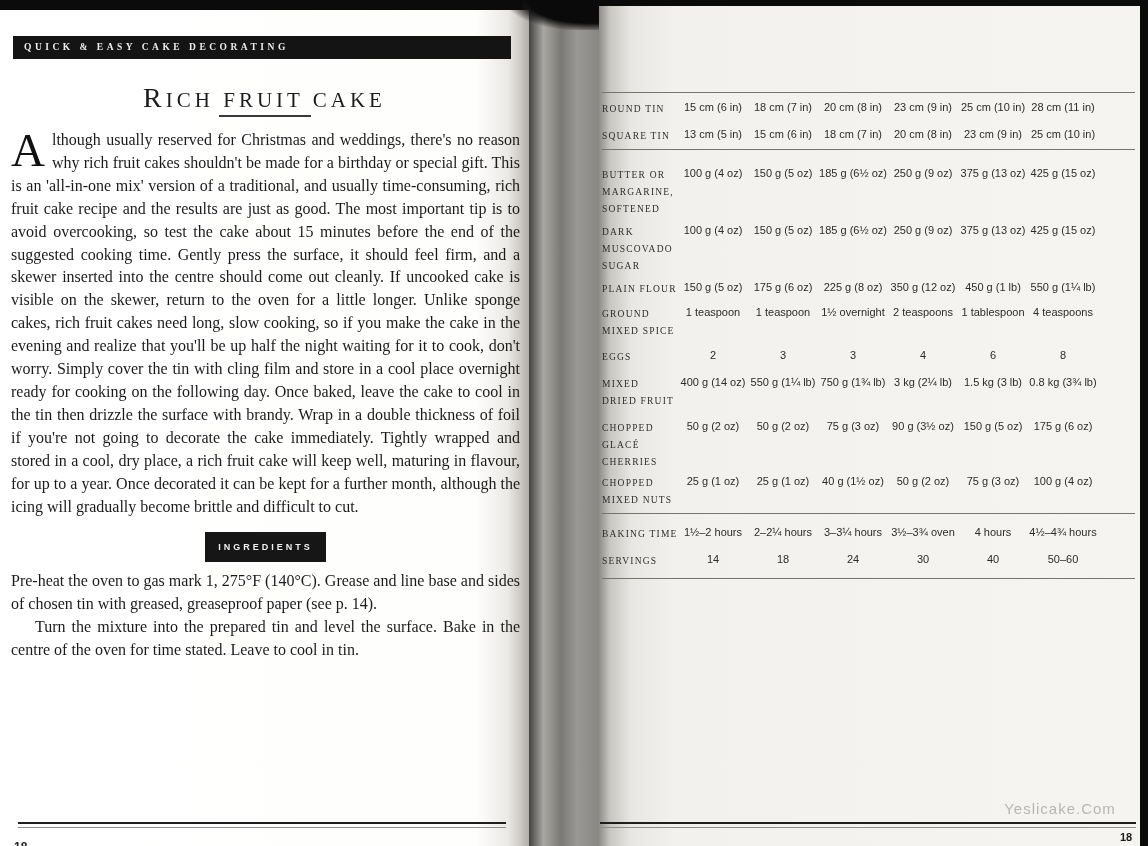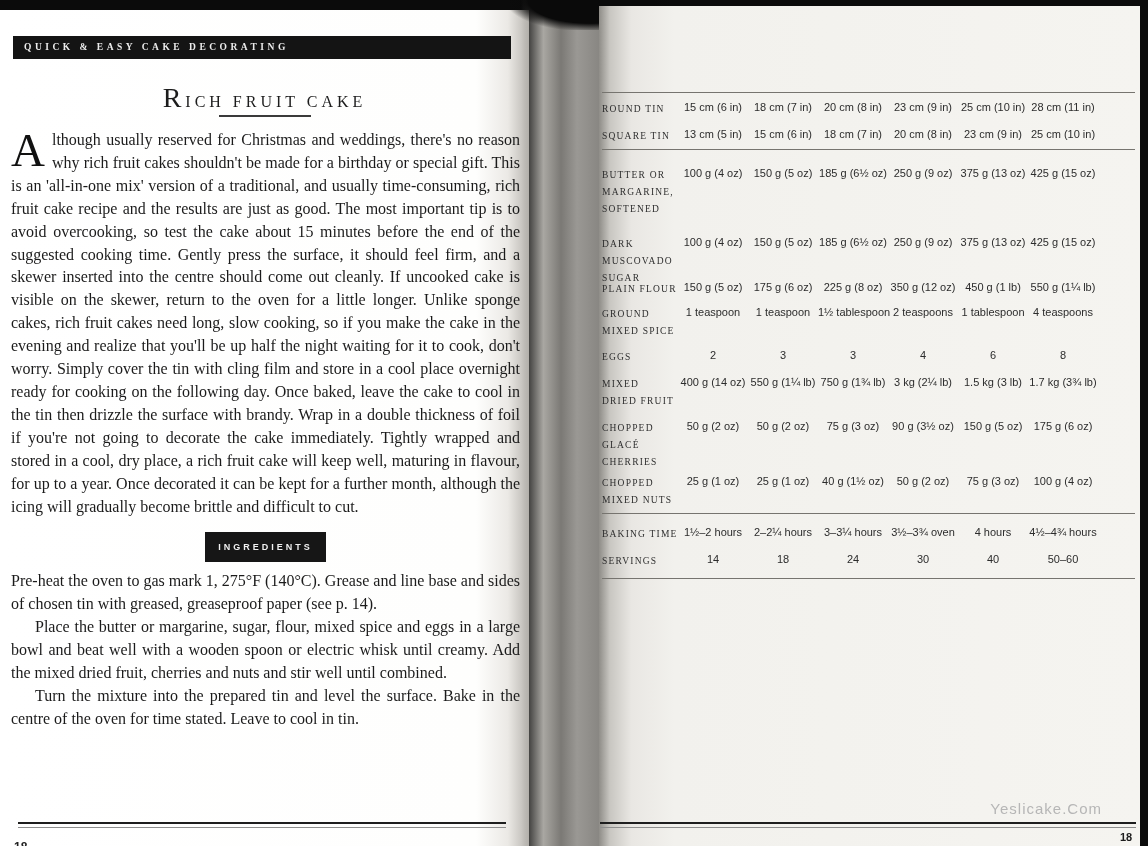--- a/index.html
+++ b/index.html
@@ -8,21 +8,21 @@
 
   
   #left-page{position:absolute;left:0;top:10px;width:529px;height:836px;
     background:linear-gradient(90deg,#ffffff 0%,#fefefd 90%,#ebe9e5 96%,#b7b4af 100%);
     overflow:hidden;}
   .bar{background:#141414;color:#ececec;font-family:"Liberation Sans",sans-serif;
        font-weight:bold;}
   #left-bar{position:absolute;left:13px;top:26px;width:498px;height:23px;
     font-size:9.5px;letter-spacing:3.5px;line-height:23px;padding-left:11px;box-sizing:border-box;font-family:Liberation Serif, serif;}
   #title{position:absolute;left:0;top:72px;width:529px;text-align:center;
-    font-size:16px;letter-spacing:4px;color:#1c1c1c;}
+    font-size:21px;letter-spacing:4px;color:#1c1c1c;}
   #title::first-letter{font-size:28px;}
   #title-rule{position:absolute;left:219px;top:105px;width:92px;height:2px;background:#3a3a3a;}
   #left-text{position:absolute;left:11px;top:119px;width:509px;color:#1b1b1b;
     font-size:16px;line-height:22.9px;text-align:justify;}
   .dropcap{float:left;font-size:47px;line-height:37px;padding:3px 7px 0 0;color:#111;}
   #left-text p{margin:0;}
   p.indented{text-indent:1.5em;}
   #ingredients-wrap{text-align:center;margin:14px 0 8px 0;}
   #ingredients-label{display:inline-block;background:#161616;color:#f0f0f0;
     font-family:"Liberation Sans",sans-serif;font-size:9px;font-weight:bold;
@@ -62,21 +62,21 @@
   .t-cell{font-family:"Liberation Sans",sans-serif;font-size:11px;color:#2c2c2c;
     text-align:center;white-space:nowrap;}
 
   #rp-rule-a{left:600px;top:822px;width:536px;}
   #rp-rule-b{left:600px;top:827px;width:536px;}
   .abs{position:absolute;}
   #rp-num{position:absolute;left:1120px;top:831px;font-family:"Liberation Sans",sans-serif;
     font-weight:bold;font-size:11px;color:#1d1d1d;}
   #wm-cn{position:absolute;left:975px;top:776px;width:170px;text-align:center;
     font-family:"Liberation Sans",sans-serif;font-weight:bold;font-size:17px;color:#e8721e;}
-  #wm-en{position:absolute;left:932px;top:800px;width:170px;text-align:right;
+  #wm-en{position:absolute;left:975px;top:800px;width:170px;text-align:center;
     font-family:"Liberation Sans",sans-serif;font-size:15px;color:#b6b6b6;letter-spacing:1px;}
 </style>
 </head>
 <body>
 
 <div id="spread">
 
   <div id="left-page">
     <div id="left-bar" class="bar">QUICK &amp; EASY CAKE DECORATING</div>
     <div id="title">RICH FRUIT CAKE</div>
@@ -84,21 +84,20 @@
 
     <div id="left-text">
       <p class="intro"><span class="dropcap">A</span><span>lthough usually reserved for Christmas and weddings, there's no reason why rich fruit cakes shouldn't be made for a birthday or special gift. This is an 'all-in-one mix' version of a traditional, and usually time-consuming, rich fruit cake recipe and the results are just as good. The most important tip is to avoid overcooking, so test the cake about 15 minutes before the end of the suggested cooking time. Gently press the surface, it should feel firm, and a skewer inserted into the centre should come out cleanly. If uncooked cake is visible on the skewer, return to the oven for a little longer. Unlike sponge cakes, rich fruit cakes need long, slow cooking, so if you make the cake in the evening and realize that you'll be up half the night waiting for it to cook, don't worry. Simply cover the tin with cling film and store in a cool place overnight ready for cooking on the following day. Once baked, leave the cake to cool in the tin then drizzle the surface with brandy. Wrap in a double thickness of foil if you're not going to decorate the cake immediately. Tightly wrapped and stored in a cool, dry place, a rich fruit cake will keep well, maturing in flavour, for up to a year. Once decorated it can be kept for a further month, although the icing will gradually become brittle and difficult to cut.</span></p>
 
       <div id="ingredients-wrap">
         <span id="ingredients-label">INGREDIENTS</span>
       </div>
 
 
       <p>Pre-heat the oven to gas mark 1, 275°F (140°C). Grease and line base and sides of chosen tin with greased, greaseproof paper (see p. 14).</p>
-      <p class="indented">Place the butter or margarine, sugar, flour, mixed spice and eggs in a large bowl and beat well with a wooden spoon or electric whisk until creamy. Add the mixed dried fruit, cherries and nuts and stir well until combined.</p>
       <p class="indented">Turn the mixture into the prepared tin and level the surface. Bake in the centre of the oven for time stated. Leave to cool in tin.</p>
     </div>
 
     <div id="lp-rule-a" class="page-rule-a"></div>
     <div id="lp-rule-b" class="page-rule-b"></div>
     <div id="lp-num">18</div>
   </div>
 
   <div id="gutter"></div>
   <div id="gutter-top"></div>
@@ -139,21 +138,21 @@
           <div>MARGARINE,</div>
           <div>SOFTENED</div>
         </div>
         <div class="t-cell">100 g (4 oz)</div>
         <div class="t-cell">150 g (5 oz)</div>
         <div class="t-cell">185 g (6½ oz)</div>
         <div class="t-cell">250 g (9 oz)</div>
         <div class="t-cell">375 g (13 oz)</div>
         <div class="t-cell">425 g (15 oz)</div>
       </div>
-      <div class="t-row" style="top: 236px;">
+      <div class="t-row" style="top: 224px;">
         <div class="t-label">
           <div>DARK</div>
           <div>MUSCOVADO</div>
           <div>SUGAR</div>
         </div>
         <div class="t-cell">100 g (4 oz)</div>
         <div class="t-cell">150 g (5 oz)</div>
         <div class="t-cell">185 g (6½ oz)</div>
         <div class="t-cell">250 g (9 oz)</div>
         <div class="t-cell">375 g (13 oz)</div>
@@ -170,21 +169,21 @@
         <div class="t-cell">450 g (1 lb)</div>
         <div class="t-cell">550 g (1¼ lb)</div>
       </div>
       <div class="t-row" style="top: 306px;">
         <div class="t-label">
           <div>GROUND</div>
           <div>MIXED SPICE</div>
         </div>
         <div class="t-cell">1 teaspoon</div>
         <div class="t-cell">1 teaspoon</div>
-        <div class="t-cell">1½ tablespoon</div>
+        <div class="t-cell">1½ overnight</div>
         <div class="t-cell">2 teaspoons</div>
         <div class="t-cell">1 tablespoon</div>
         <div class="t-cell">4 teaspoons</div>
       </div>
       <div class="t-row" style="top: 349px;">
         <div class="t-label">
           <div>EGGS</div>
         </div>
         <div class="t-cell">2</div>
         <div class="t-cell">3</div>
@@ -196,21 +195,21 @@
       <div class="t-row" style="top: 376px;">
         <div class="t-label">
           <div>MIXED</div>
           <div>DRIED FRUIT</div>
         </div>
         <div class="t-cell">400 g (14 oz)</div>
         <div class="t-cell">550 g (1¼ lb)</div>
         <div class="t-cell">750 g (1¾ lb)</div>
         <div class="t-cell">3 kg (2¼ lb)</div>
         <div class="t-cell">1.5 kg (3 lb)</div>
-        <div class="t-cell">1.7 kg (3¾ lb)</div>
+        <div class="t-cell">0.8 kg (3¾ lb)</div>
       </div>
       <div class="t-row" style="top: 420px;">
         <div class="t-label">
           <div>CHOPPED</div>
           <div>GLACÉ</div>
           <div>CHERRIES</div>
         </div>
         <div class="t-cell">50 g (2 oz)</div>
         <div class="t-cell">50 g (2 oz)</div>
         <div class="t-cell">75 g (3 oz)</div>

